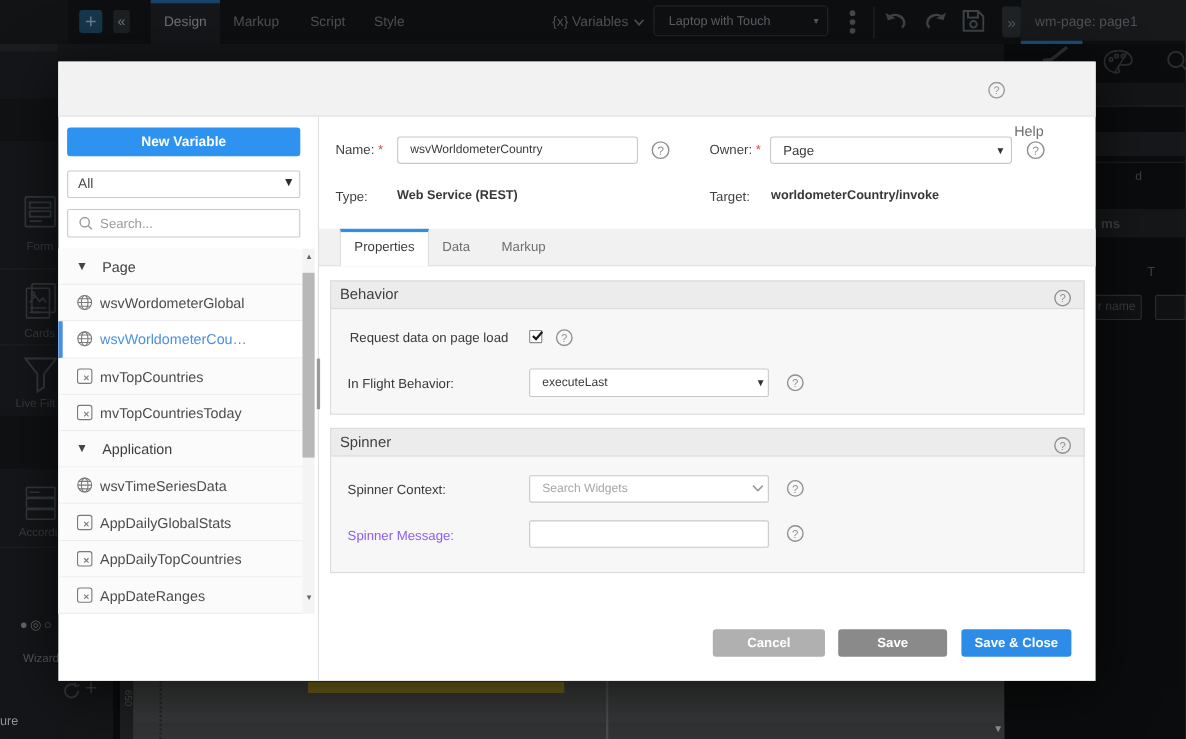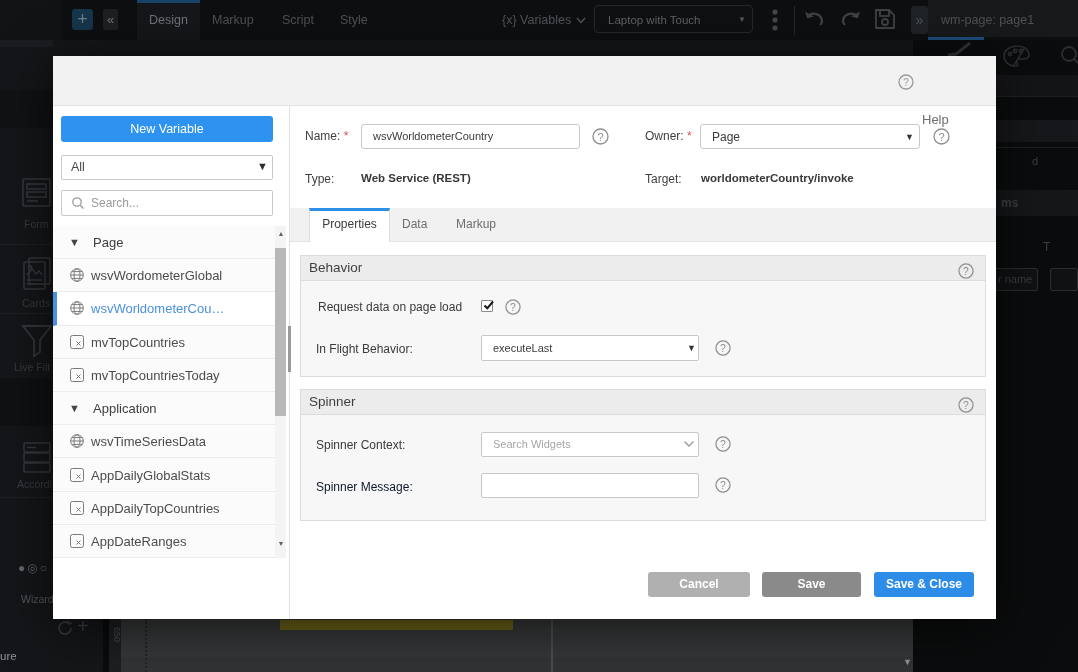--- a/index.html
+++ b/index.html
@@ -159,21 +159,21 @@
 <div class="abs" id="modal" style="left:53px;top:56px;width:943px;height:563px;background:#fff;box-shadow:0 8px 50px rgba(0,0,0,0.65);">
 
   <div class="abs" style="left:0;top:0;width:943px;height:50px;background:#f2f2f3;border-bottom:1px solid #e2e2e2;"></div>
   <svg class="abs" style="left:845px;top:18px;" width="16" height="16" viewBox="0 0 16 16">
       <circle cx="8" cy="8" r="7" fill="none" stroke="#9a9a9a" stroke-width="1.3"></circle>
       <text x="8" y="11.5" text-anchor="middle" font-size="10" fill="#9a9a9a" font-family="Liberation Sans">?</text>
     </svg>
   <div class="abs" style="left:869px;top:18px;width:40px;height:16px;color:#6e6e6e;font-size:13px;margin-top:38px;">Help</div>
 
   <div class="abs" style="left:236px;top:50px;width:1px;height:513px;background:#e0e0e0;"></div>
-  <div class="abs" style="left:8px;top:60px;width:212px;height:26px;background:#2e93f0;border-radius:3px;color:#fff;font-size:12.5px;font-weight:normal;text-align:center;line-height:26px;">New Variable</div>
+  <div class="abs" style="left:8px;top:60px;width:212px;height:26px;background:#2e93f0;border-radius:3px;color:#fff;font-size:12.5px;font-weight:bold;text-align:center;line-height:26px;">New Variable</div>
   <div class="abs" style="left:8px;top:99px;width:212px;height:25px;background:#fff;border:1px solid #c9c9c9;border-radius:2px;"></div>
   <div class="abs" style="left:18px;top:104px;width:60px;height:16px;color:#4a4a4a;font-size:12.5px;">All</div>
   <div class="abs" style="left:204px;top:104px;width:14px;height:14px;color:#2d2d2d;font-size:11px;">▼</div>
   <div class="abs" style="left:8px;top:134px;width:212px;height:26px;background:#fff;border:1px solid #c9c9c9;border-radius:2px;"></div>
   <svg class="abs" style="left:18px;top:140px;" width="14" height="14" viewBox="0 0 14 14">
       <circle cx="6" cy="6" r="4.2" fill="none" stroke="#9a9a9a" stroke-width="1.3"></circle>
       <line x1="9.2" y1="9.2" x2="12.5" y2="12.5" stroke="#9a9a9a" stroke-width="1.3"></line>
     </svg>
   <div class="abs" style="left:38px;top:140px;width:120px;height:16px;color:#9b9b9b;font-size:12px;">Search...</div>
 
@@ -324,21 +324,21 @@
   <div class="abs" style="left:263px;top:382px;width:150px;height:16px;color:#3a3a3a;font-size:12px;">Spinner Context:</div>
   <div class="abs" style="left:428px;top:376px;width:218px;height:25px;background:#fff;border:1px solid #c8c8c8;border-radius:2px;"></div>
   <div class="abs" style="left:440px;top:382px;width:150px;height:15px;color:#a6a6a6;font-size:11px;">Search Widgets</div>
   <svg class="abs" style="left:630px;top:384px;" width="12" height="8" viewBox="0 0 12 8">
       <path d="M1.5 1.5 L6 6 L10.5 1.5" fill="none" stroke="#9a9a9a" stroke-width="1.4"></path>
     </svg>
   <svg class="abs" style="left:662px;top:380px;" width="16" height="16" viewBox="0 0 17 17">
       <circle cx="8.5" cy="8.5" r="7.5" fill="none" stroke="#8f8f8f" stroke-width="1.3"></circle>
       <text x="8.5" y="12.5" text-anchor="middle" font-size="11" fill="#8f8f8f" font-family="Liberation Sans">?</text>
     </svg>
-  <div class="abs" style="left:263px;top:424px;width:150px;height:16px;color:#0f172a;font-size:12px;">Spinner Message:</div>
+  <div class="abs" style="left:263px;top:424px;width:150px;height:16px;color:#8b5cf6;font-size:12px;">Spinner Message:</div>
   <div class="abs" style="left:428px;top:417px;width:218px;height:25px;background:#fff;border:1px solid #c8c8c8;border-radius:2px;"></div>
   <svg class="abs" style="left:662px;top:421px;" width="16" height="16" viewBox="0 0 17 17">
       <circle cx="8.5" cy="8.5" r="7.5" fill="none" stroke="#8f8f8f" stroke-width="1.3"></circle>
       <text x="8.5" y="12.5" text-anchor="middle" font-size="11" fill="#8f8f8f" font-family="Liberation Sans">?</text>
     </svg>
 
   <div class="abs" style="left:595px;top:516px;width:102px;height:25px;background:#b0b0b0;border-radius:3px;color:#fff;font-size:12px;font-weight:bold;text-align:center;line-height:25px;">Cancel</div>
   <div class="abs" style="left:709px;top:516px;width:99px;height:25px;background:#8a8a8a;border-radius:3px;color:#fff;font-size:12px;font-weight:bold;text-align:center;line-height:25px;">Save</div>
   <div class="abs" style="left:821px;top:516px;width:100px;height:25px;background:#2e8ce9;border-radius:3px;color:#fff;font-size:12px;font-weight:bold;text-align:center;line-height:25px;">Save &amp; Close</div>
 </div>

